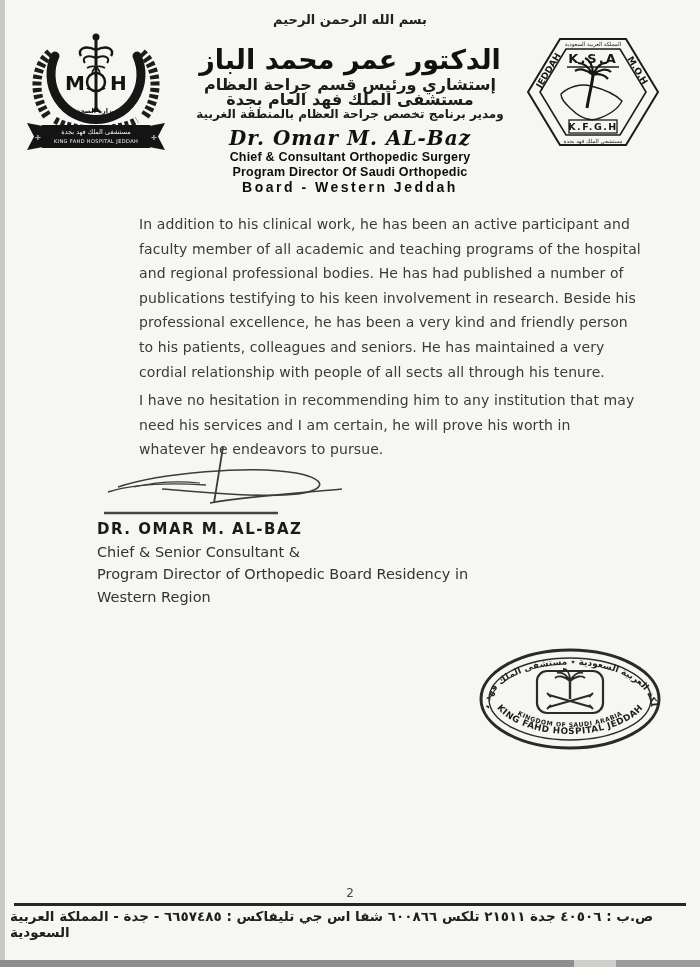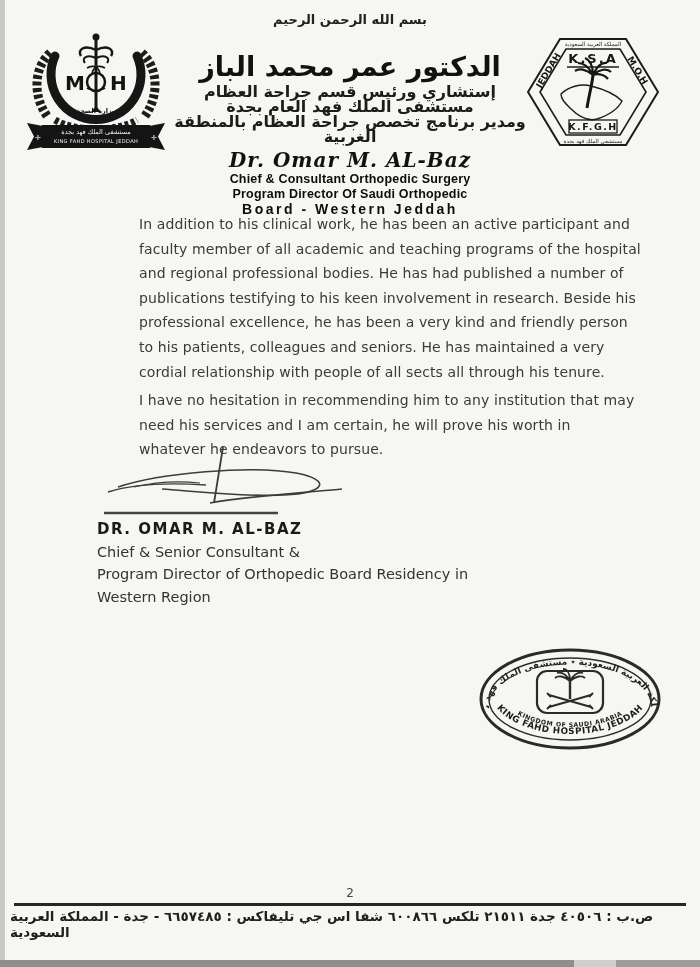--- a/index.html
+++ b/index.html
@@ -7,23 +7,23 @@
     position:relative;width:700px;height:967px;margin:0 auto;
     background:#f6f6f3;overflow:hidden;
     font-family:"DejaVu Sans",sans-serif;color:#2b2b2b;
   }
   .scan-edge-left{position:absolute;left:0;top:0;width:5px;height:100%;background:#c9c9c5;}
   .scan-edge-bottom{position:absolute;left:0;bottom:0;width:100%;height:7px;
     background:linear-gradient(90deg,#8e8e8e 0 82%,#cfcfcc 82% 88%,#9c9c9c 88% 100%);}
   
   .hdr-center{position:absolute;left:160px;top:12px;width:380px;text-align:center;}
   .bismillah{font-size:13px;font-weight:bold;color:#222;}
-  .name-ar{font-size:27px;font-weight:bold;color:#111;margin-top:23px;line-height:34px;}
+  .name-ar{font-size:27px;font-weight:bold;color:#111;margin-top:16px;line-height:34px;}
   .ar-line{font-size:16px;font-weight:bold;color:#1c1c1c;line-height:15px;}
-  .ar-line.small{font-size:16px;}
+  .ar-line.small{font-size:12px;}
   .name-script{font-family:"DejaVu Serif",serif;font-style:italic;font-weight:bold;
     font-size:20px;color:#111;margin-top:4px;letter-spacing:1px;}
   .ttl{font-family:"Liberation Sans",sans-serif;font-weight:bold;font-size:12.5px;
     color:#0d0d0d;line-height:14.5px;letter-spacing:.2px;}
   .ttl.wide{font-size:14px;letter-spacing:2.5px;line-height:17px;}
   
   .body-par{position:absolute;left:107px;width:545px;font-size:14px;line-height:24.6px;
     color:#3a3a3a;white-space:pre-line;letter-spacing:.1px;margin-left:32px;}
   .p1{top:212px;}
   .p2{top:388px;}

